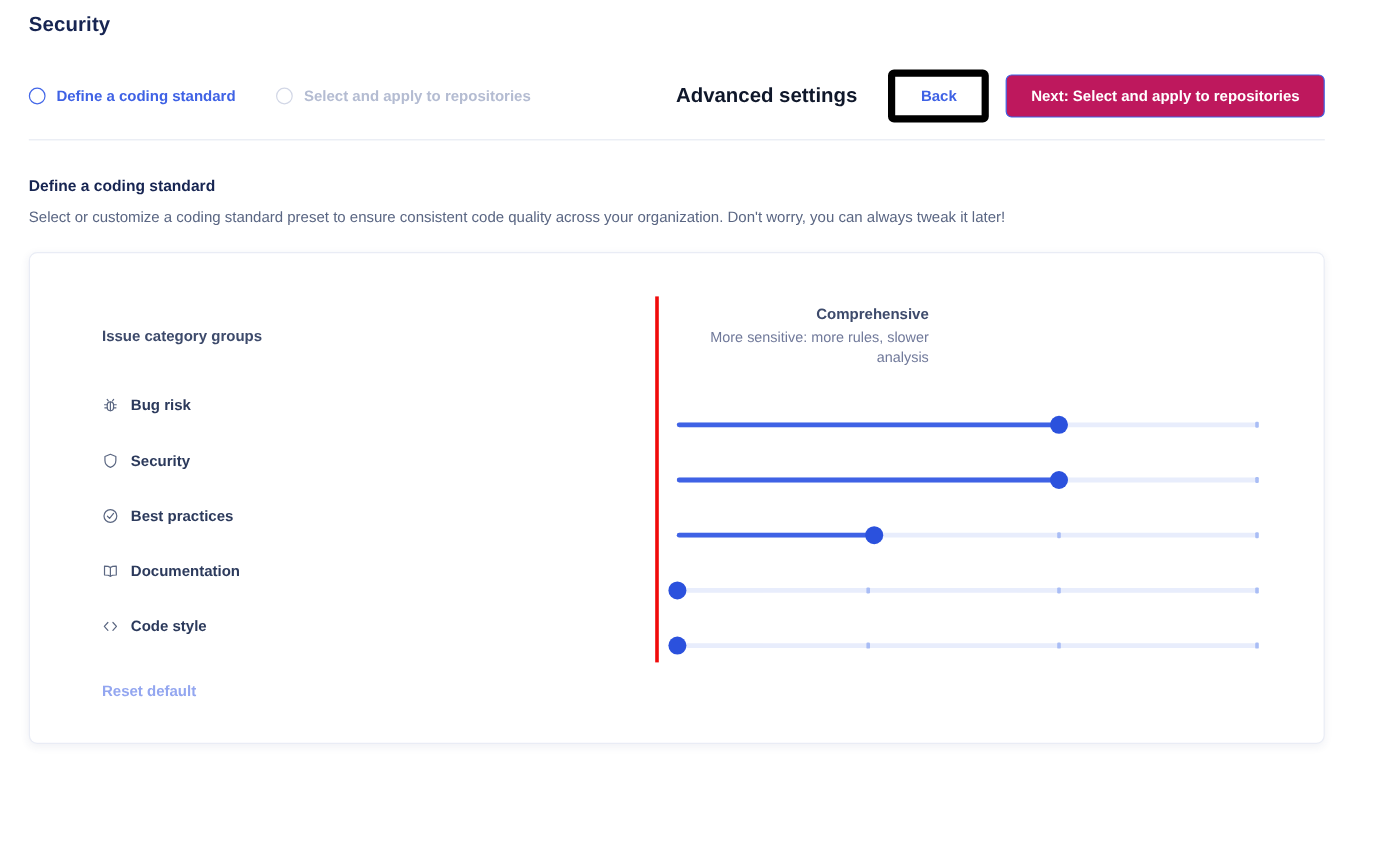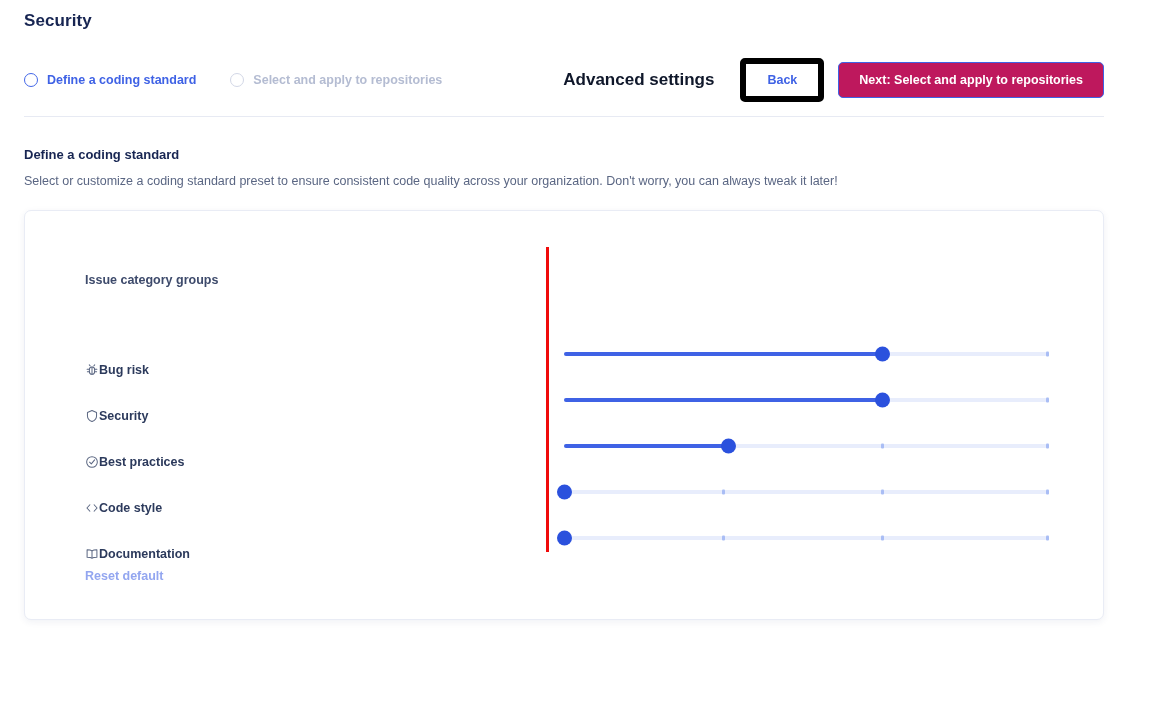--- a/index.html
+++ b/index.html
@@ -184,22 +184,22 @@
   .cat-list {
     position: absolute;
     left: 60px;
     top: 120px;
     width: 420px;
   }
 
   .cat-row {
     height: 46px;
     display: flex;
-    align-items: flex-end;
-    gap: 0;
+    align-items: flex-start;
+    gap: 10px;
     cursor: pointer;
   }
 
   .cat-icon {
     width: 14px;
     height: 14px;
     flex: none;
     display: flex;
     align-items: center;
     justify-content: center;
@@ -382,41 +382,45 @@
             <circle cx="8" cy="8" r="6.1"></circle>
             <path d="M5.2 8.2 7.2 10.2 11 5.6"></path>
           </svg>
         </span>
         <span class="cat-label">Best practices</span>
       </div>
 
       <div class="cat-row">
         <span class="cat-icon">
           <svg width="14" height="14" viewBox="0 0 16 16" fill="none" stroke="currentColor" stroke-width="1.15" stroke-linecap="round" stroke-linejoin="round">
-            <path d="M5.6 4.3 2.2 8l3.4 3.7M10.4 4.3 13.8 8l-3.4 3.7"></path>
-          </svg>
-        </span>
-        <span class="cat-label">Code style</span>
-      </div>
-
-      <div class="cat-row">
-        <span class="cat-icon">
-          <svg width="14" height="14" viewBox="0 0 16 16" fill="none" stroke="currentColor" stroke-width="1.15" stroke-linecap="round" stroke-linejoin="round">
             <path d="M8 4.4C6.9 3.5 5.4 3.2 2.4 3.2v8.4c3 0 4.5.3 5.6 1.2 1.1-.9 2.6-1.2 5.6-1.2V3.2c-3 0-4.5.3-5.6 1.2z"></path>
             <path d="M8 4.6v8.1"></path>
           </svg>
         </span>
         <span class="cat-label">Documentation</span>
       </div>
 
+      <div class="cat-row">
+        <span class="cat-icon">
+          <svg width="14" height="14" viewBox="0 0 16 16" fill="none" stroke="currentColor" stroke-width="1.15" stroke-linecap="round" stroke-linejoin="round">
+            <path d="M5.6 4.3 2.2 8l3.4 3.7M10.4 4.3 13.8 8l-3.4 3.7"></path>
+          </svg>
+        </span>
+        <span class="cat-label">Code style</span>
+      </div>
+
     </div>
 
     <div class="reset-link">Reset default</div>
 
     <div class="scale-head">
+      <div class="scale-end right">
+        <div class="scale-title">Comprehensive</div>
+        <div class="scale-sub">More sensitive: more rules, slower analysis</div>
+      </div>
     </div>
 
     <div class="sliders">
         <div class="slider-row">
           <div class="slider">
             <div class="track"></div>
             <div class="track-fill" style="width: 66%;"></div>
             <div class="tick" style="left: 100%;"></div>
             <div class="thumb" style="left: 66%;"></div>
           </div>

